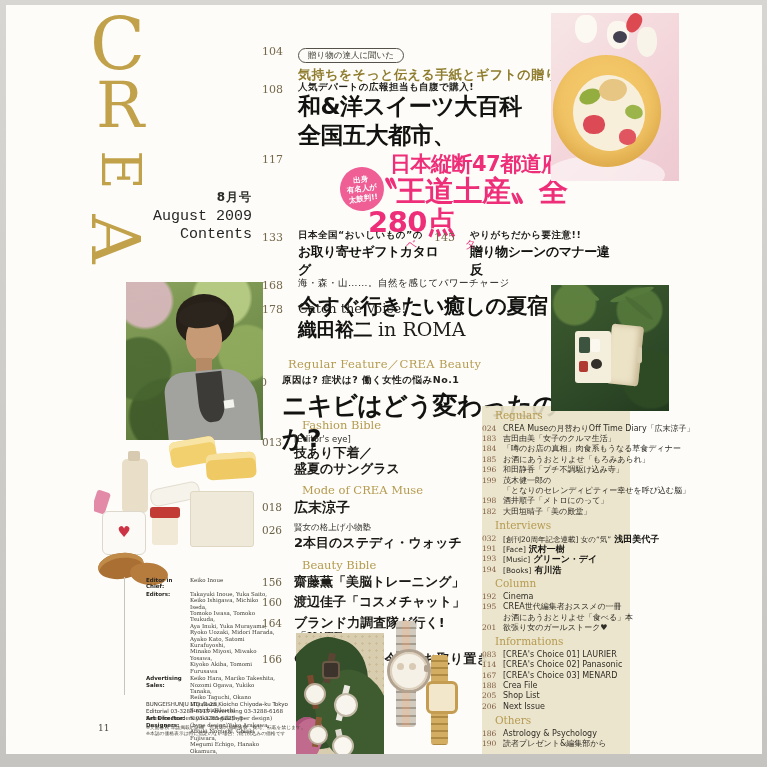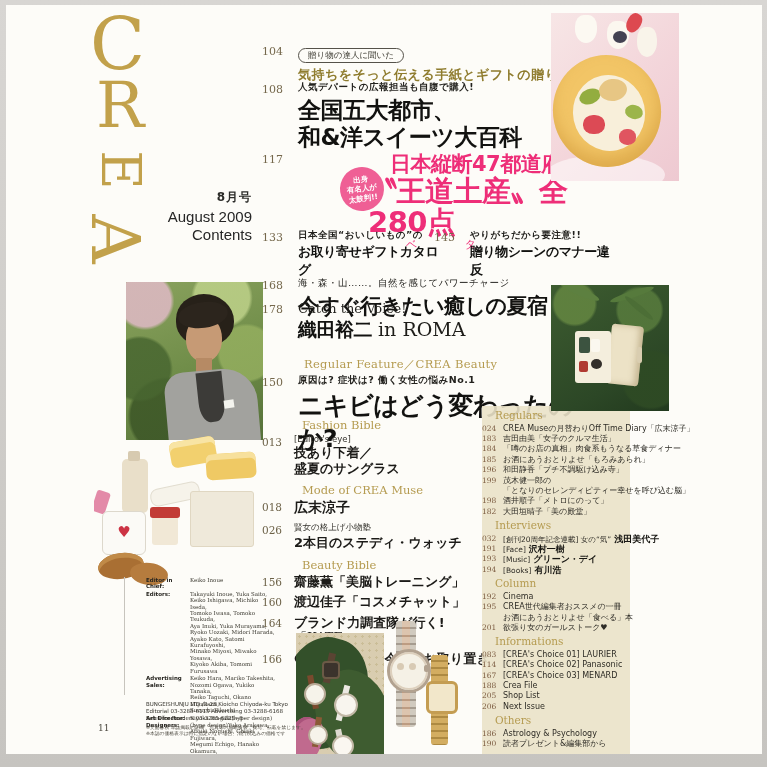--- a/index.html
+++ b/index.html
@@ -3,21 +3,21 @@
 <meta charset="utf-8">
 <style>
   html,body{margin:0;padding:0;}
   body{width:767px;height:767px;overflow:hidden;font-family:"DejaVu Sans","Liberation Sans",sans-serif;color:#2b2b28;}
   .abs{position:absolute;}
   .stage{position:relative;width:767px;height:767px;background:linear-gradient(#d8d6d3,#c6c4c0);}
   .page{position:absolute;left:6px;top:5px;right:5px;bottom:13px;background:#fdfcf8;overflow:hidden;}
   
   .brand-letter{font-family:"DejaVu Serif","Liberation Serif",serif;color:#c2a14b;line-height:1;}
   .issue-jp{font-weight:700;font-size:12px;letter-spacing:1px;text-align:right;}
-  .issue-en{font-family:Liberation Sans, sans-serif;font-size:15px;text-align:right;color:#262626;}
+  .issue-en{font-family:Liberation Mono, monospace;font-size:15px;text-align:right;color:#262626;}
   
   .feat{display:flex;align-items:flex-start;}
   .fnum{width:32px;flex:0 0 32px;font-family:"DejaVu Serif","Liberation Serif",serif;font-size:11px;color:#75684c;padding-top:2px;}
   .fbody{margin-left:4px;}
   .tag{display:inline-block;border:1px solid #55524a;border-radius:9px;padding:0px 9px;font-size:8.5px;color:#3a382f;line-height:1.5;}
   .olive{color:#8f7c2e;font-weight:700;font-size:13px;margin-top:3px;letter-spacing:0.5px;}
   .kicker{font-size:9.5px;font-weight:700;color:#23221e;letter-spacing:0.5px;}
   .big-black{font-weight:700;color:#121210;letter-spacing:-0.5px;}
   .pink{color:#ee2e78;}
   .badge{position:absolute;width:44px;height:44px;border-radius:50%;background:#ef5f95;color:#fff;display:flex;flex-direction:column;align-items:center;justify-content:center;font-size:7.5px;line-height:1.25;font-weight:700;transform:rotate(-8deg);}
@@ -67,22 +67,22 @@
       <div class="fbody">
         <span class="tag">贈り物の達人に聞いた</span>
         <div class="olive">気持ちをそっと伝える手紙とギフトの贈り方</div>
       </div>
     </div>
 
     <div class="abs feat" style="left:256px;top:76px;width:340px;">
       <span class="fnum">108</span>
       <div class="fbody">
         <div class="kicker">人気デパートの広報担当も自腹で購入!</div>
+        <div class="big-black" style="font-size:23px;line-height:1.1;">和&amp;洋スイーツ大百科</div>
         <div class="big-black" style="font-size:23px;line-height:1.28;margin-top:2px;">全国五大都市、</div>
-        <div class="big-black" style="font-size:23px;line-height:1.1;">和&amp;洋スイーツ大百科</div>
       </div>
     </div>
 
     <div class="abs feat" style="left:256px;top:146px;width:360px;">
       <span class="fnum">117</span>
       <div class="fbody" style="position:relative;width:320px;height:86px;">
         <div class="badge" style="left:42px;top:16px;">
           <span>出身</span>
           <span>有名人が</span>
           <span>太鼓判!!</span>
@@ -120,21 +120,21 @@
     <div class="abs feat" style="left:256px;top:296px;width:320px;">
       <span class="fnum">178</span>
       <div class="fbody">
         <div style="font-family:'DejaVu Serif','Liberation Serif',serif;font-size:13px;color:#1e1d19;">Catch the Voice!</div>
         <div style="margin-top:1px;">
           <span class="big-black" style="font-size:19px;">織田裕二</span><span style="font-family:'DejaVu Serif','Liberation Serif',serif;font-size:19px;color:#1e1d19;"> in ROMA</span>
         </div>
       </div>
     </div>
 
-    <div class="abs" style="left:256px;top:352px;width:330px;">
+    <div class="abs" style="left:240px;top:352px;width:330px;">
       <div class="gold-head" style="margin-left:42px;">Regular Feature／CREA Beauty</div>
       <div class="feat" style="margin-top:2px;">
         <span class="fnum">150</span>
         <div class="fbody">
           <div class="kicker">原因は? 症状は? 働く女性の悩みNo.1</div>
           <div class="big-black" style="font-size:25px;margin-top:2px;">ニキビはどう変わったのか?</div>
         </div>
       </div>
     </div>
 

